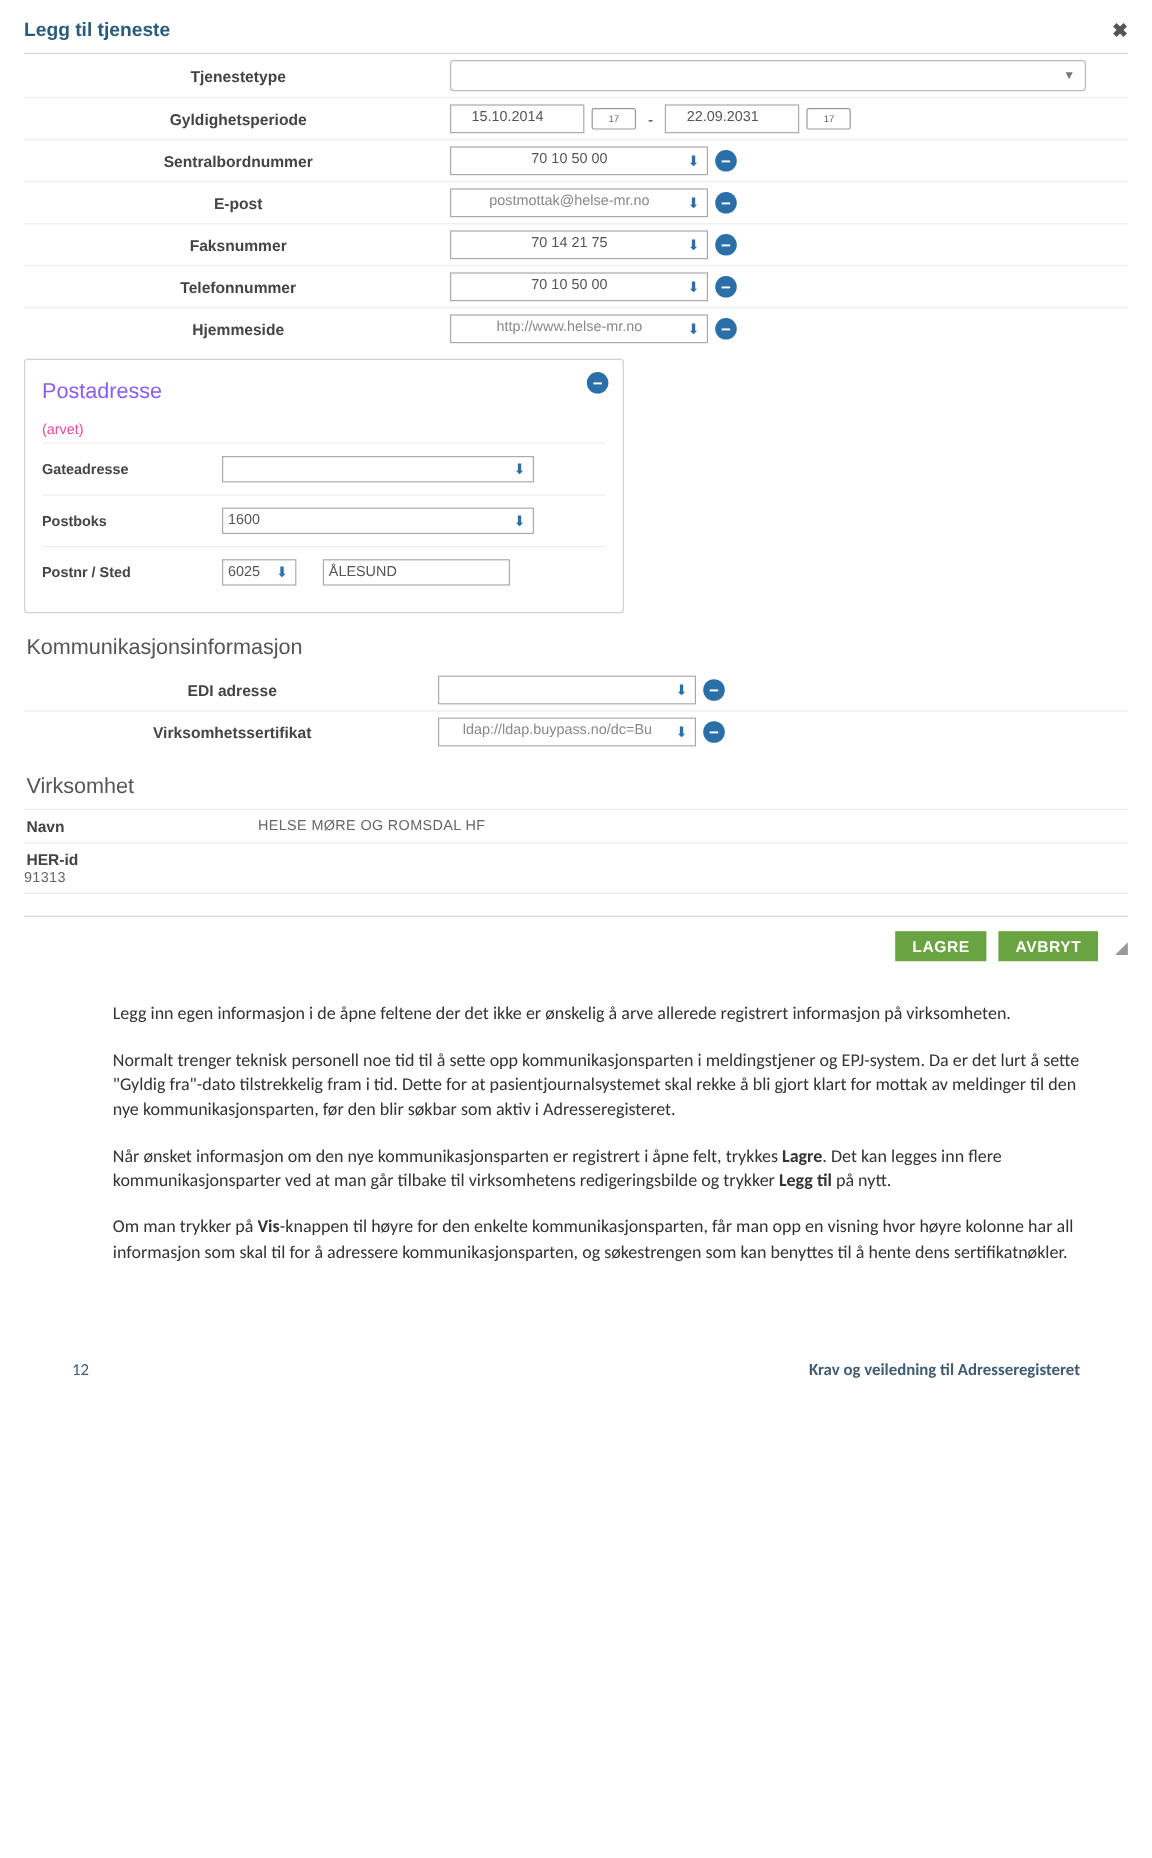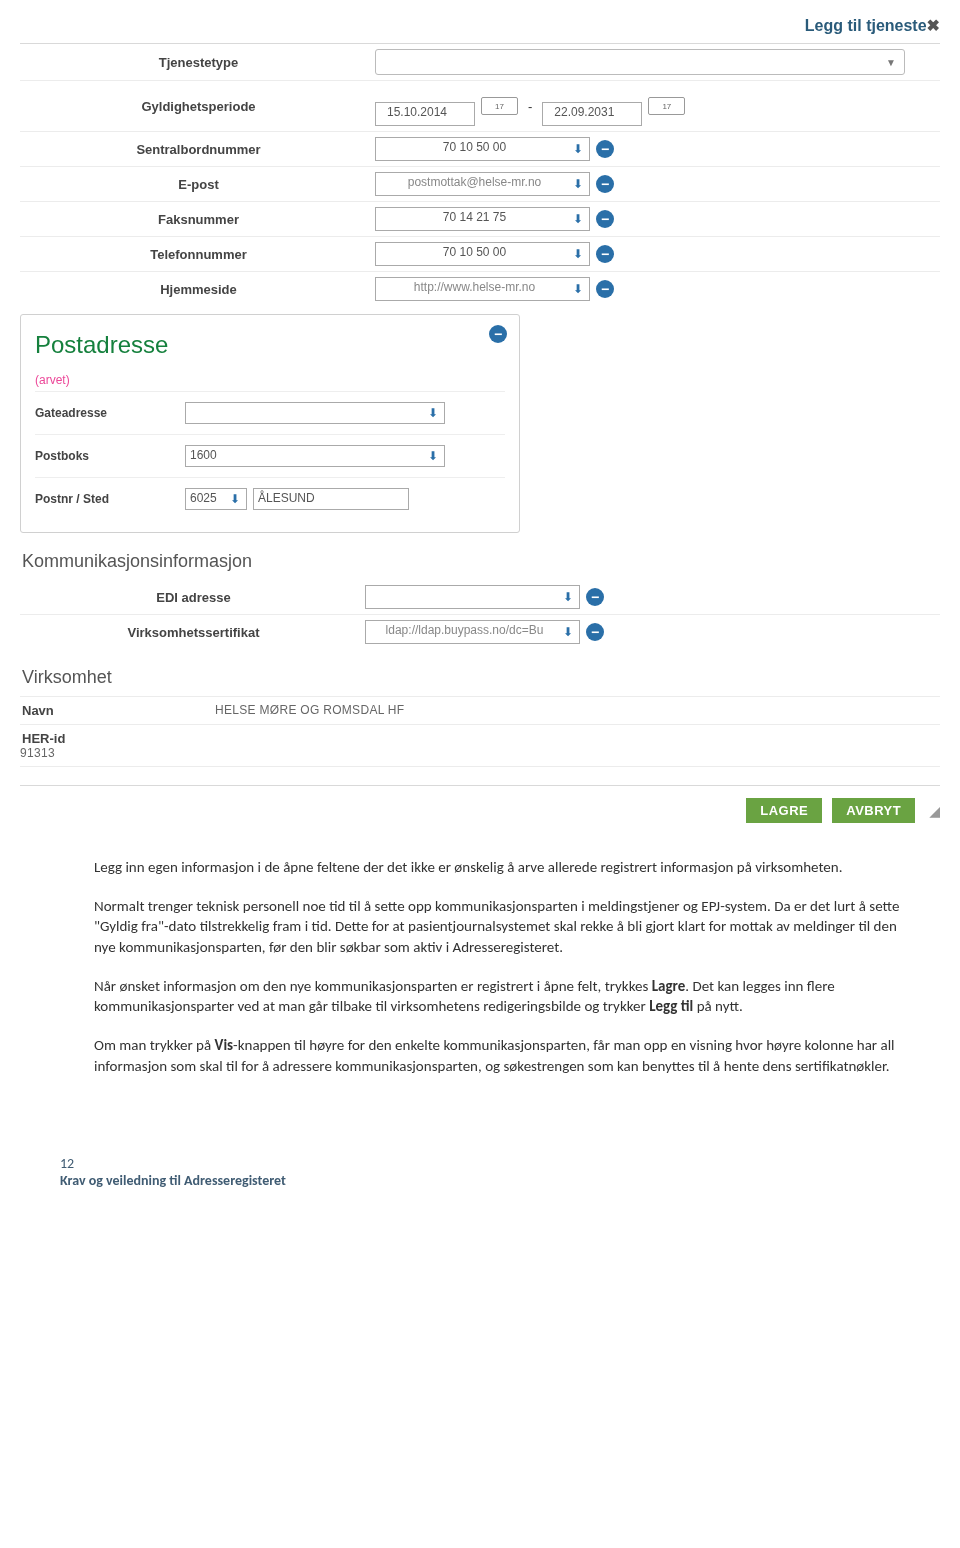--- a/index.html
+++ b/index.html
@@ -4,62 +4,62 @@
 <style>
   * { box-sizing: border-box; }
   body {
     margin: 0;
     font-family: Verdana, Arial, sans-serif;
     background: #fff;
     color: #333;
     width: 960px;
   }
   .page { padding: 12px 20px 0 20px; }
-  .dlg-title { display: flex; justify-content: flex-end; align-items: center; padding: 4px 0 8px 0; }
+  .dlg-title { display: flex; justify-content: space-between; align-items: center; padding: 4px 0 8px 0; }
   .dlg-title .t { font-weight: bold; font-size: 16px; color: #2a5b7a; }
   .close-x { color: #555; font-size: 16px; font-weight: bold; cursor: pointer; }
   hr.sep { border: none; border-top: 1px solid #d9d9d9; margin: 0; }
   .row { display: flex; align-items: center; padding: 5px 0; text-align: center; }
   .row.bb { border-bottom: 1px solid #ececec; }
   .lbl { width: 355px; font-weight: bold; font-size: 13px; color: #444; padding-left: 2px; }
   .ctrls { display: flex; align-items: center; gap: 6px; }
   .dd { width: 530px; height: 26px; border: 1px solid #bbb; background: #fff; border-radius: 3px; position: relative; }
   .dd .arrow { position: absolute; right: 8px; top: 50%; transform: translateY(-50%); color: #777; font-size: 10px; }
   .txt { height: 24px; border: 1px solid #aaa; background: #fff; font-size: 12px; padding: 2px 20px 2px 4px; color: #555; position: relative; }
   .txt.w530 { width: 530px; }
   .txt.w220 { width: 215px; }
-  .txt.w100 { width: 100px; margin-top: 16px; }
+  .txt.w100 { width: 112px; }
   .txt.placeholder { color: #888; }
   .txt .db-icon { position: absolute; right: 2px; top: 2px; }
   .cal { width: 37px; height: 18px; display: inline-flex; align-items: center; justify-content: center; border: 1px solid #999; font-size: 8px; border-radius: 2px; color: #666; cursor: pointer; }
   .db-icon { width: 18px; height: 18px; display: inline-flex; align-items: center; justify-content: center; font-size: 12px; color: #2a6fa8; cursor: pointer; }
   .minus { width: 18px; height: 18px; border-radius: 50%; background: #2a6fa8; color: #fff; display: inline-flex; align-items: center; justify-content: center; font-weight: bold; font-size: 14px; cursor: pointer; line-height: 1; }
   .dash { font-size: 13px; padding: 0 4px; }
   .panel { border: 1px solid #d0d0d0; border-radius: 3px; padding: 10px 14px 12px 14px; margin-top: 8px; width: 500px; position: relative; }
   .panel .p-minus { position: absolute; right: 12px; top: 10px; }
-  .panel-title { font-size: 24px; color: #15803d; margin: 6px 0 14px 0; }
+  .panel-title { font-size: 18px; color: #8b5cf6; margin: 6px 0 14px 0; }
   .panel .arvet { color: #ec4899; font-size: 12px; padding-bottom: 4px; }
   .prow { display: flex; align-items: center; border-top: 1px solid #eee; padding: 10px 0; }
   .prow:first-of-type { border-top: none; }
   .plbl { width: 150px; font-weight: bold; font-size: 12px; color: #444; }
   .ptxt { height: 22px; border: 1px solid #aaa; font-size: 12px; padding: 2px 20px 2px 4px; position: relative; color: #555; }
   .ptxt.w260 { width: 260px; }
   .ptxt.w60 { width: 62px; }
   .ptxt.w190 { width: 156px; }
   .ptxt .db-icon { position: absolute; right: 2px; top: 1px; }
   .section-title { font-size: 18px; color: #555; margin: 18px 0 8px 2px; }
   .v-row { display: flex; padding: 6px 0; border-top: 1px solid #ececec; }
   .v-lbl { width: 195px; font-weight: bold; font-size: 13px; color: #444; padding-left: 2px; }
   .v-val { font-size: 12px; color: #666; letter-spacing: 0.3px; }
   .btnbar { display: flex; justify-content: flex-end; gap: 10px; padding: 12px 0 4px 0; align-items: center; }
   .btn { background: #6aa342; color: #fff; font-weight: bold; font-size: 13px; padding: 5px 14px; border: none; cursor: pointer; letter-spacing: 0.5px; }
   .resize { color: #999; font-size: 14px; padding-left: 4px; }
   .body-text { padding: 30px 60px 0 60px; font-family: Calibri, Arial, sans-serif; font-size: 15px; color: #333; line-height: 1.38; margin-left: 34px; }
   .body-text p { margin: 0 0 18px 0; }
-  .footer { display: flex; justify-content: space-between; padding: 60px 60px 20px 60px; font-family: Calibri, Arial, sans-serif; font-size: 14px; color: #405c73; flex-direction: column; }
+  .footer { display: flex; justify-content: space-between; padding: 60px 60px 20px 60px; font-family: Calibri, Arial, sans-serif; font-size: 14px; color: #405c73; }
   .footer .r { font-weight: bold; }
   b { font-weight: bold; }
 </style>
 </head>
 <body>
 
 <div class="page">
 
   <div class="dlg-title">
     <span class="t">Legg til tjeneste</span>
@@ -137,21 +137,21 @@
       <div class="ptxt w260">
           <span class="db-icon">⬇</span>
         </div>
     </div>
     <div class="prow">
       <div class="plbl">Postboks</div>
       <div class="ptxt w260"><span>1600</span><span class="db-icon">⬇</span></div>
     </div>
     <div class="prow">
       <div class="plbl">Postnr / Sted</div>
-      <div style="display:flex;gap:6px;">
+      <div style="display:flex;gap:22px;">
         <div class="ptxt w60"><span>6025</span><span class="db-icon">⬇</span></div>
         <div class="ptxt w190"><span>ÅLESUND</span></div>
       </div>
     </div>
   </div>
 
   <div class="section-title">Kommunikasjonsinformasjon</div>
 
   <div class="row bb">
     <div class="lbl" style="width:345px">EDI adresse</div>

